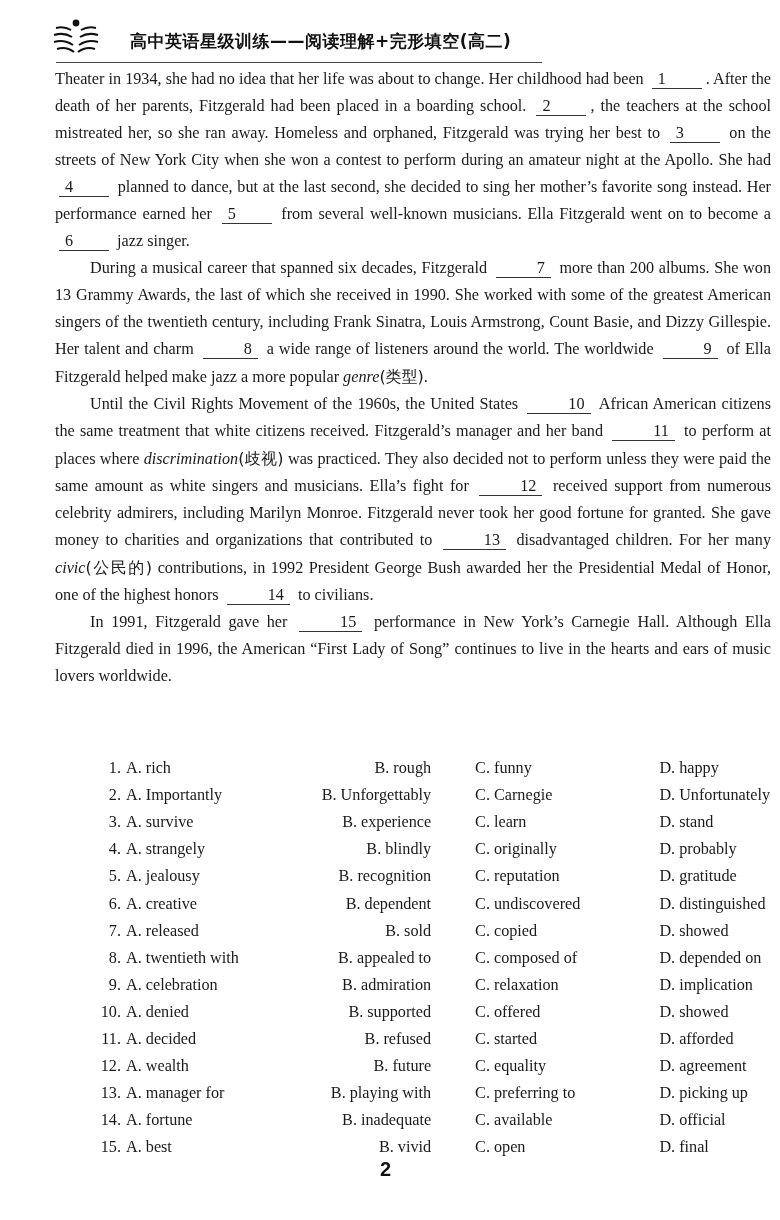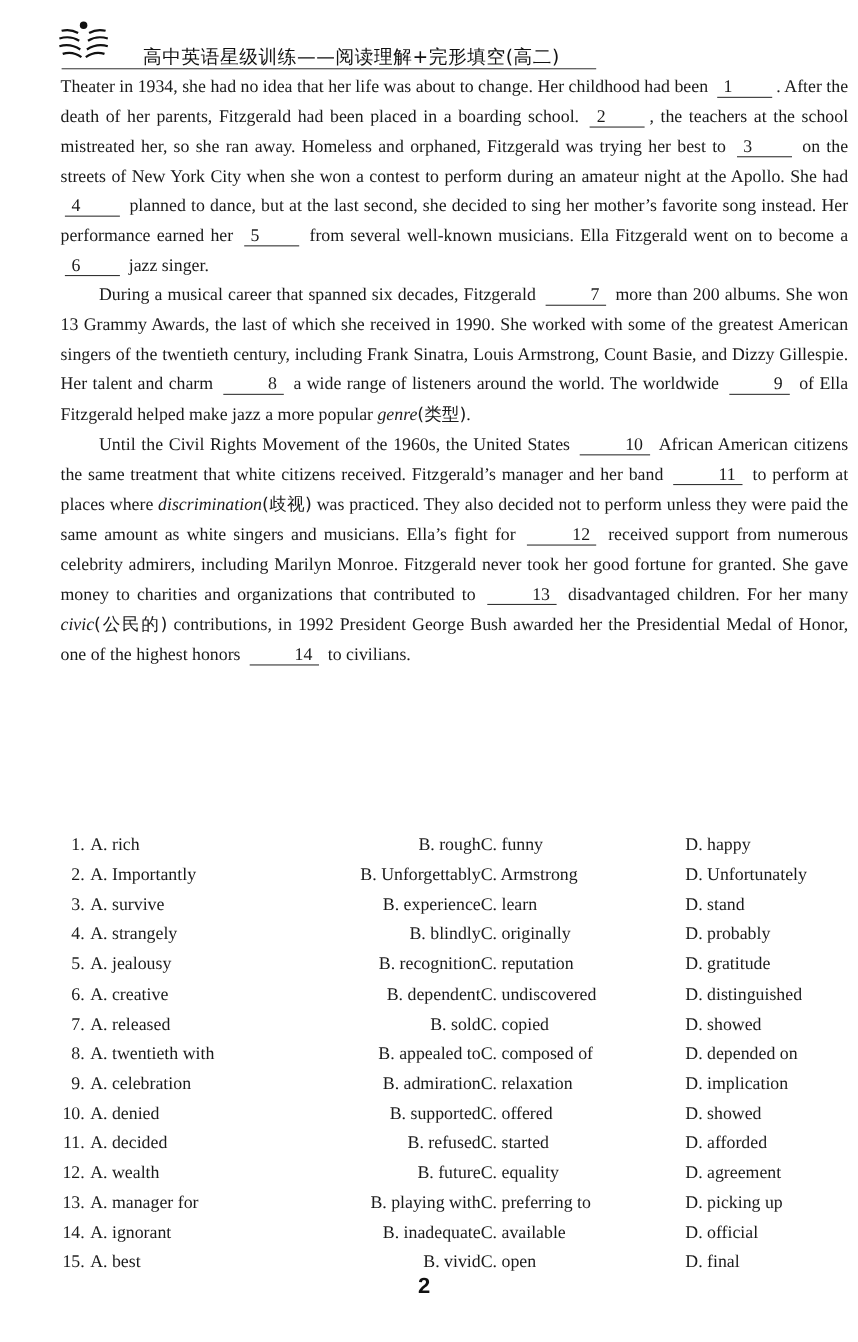--- a/index.html
+++ b/index.html
@@ -1,33 +1,33 @@
 <!DOCTYPE html>
 <html><head>
 <meta charset="utf-8">
 <style>
   * { margin: 0; padding: 0; box-sizing: border-box; }
   html, body { width: 780px; height: 1220px; background: #ffffff; overflow: hidden; }
   body { position: relative; font-family: "Liberation Serif", "DejaVu Serif", serif; color: #1a1a1a; }
 
   .header { position: absolute; left: 52px; top: 18px; width: 490px; height: 44px; }
   .logo { position: absolute; left: 0; top: 0; width: 48px; height: 42px; }
-  .header-title { position: absolute; left: 78px; top: 22px; font-family: "DejaVu Sans", sans-serif; font-weight: normal; font-size: 17px; letter-spacing: 0.5px; color: #111; white-space: nowrap; }
+  .header-title { position: absolute; left: 78px; top: 12px; font-family: "DejaVu Sans", sans-serif; font-weight: bold; font-size: 17px; letter-spacing: 0.5px; color: #111; white-space: nowrap; }
   .header-rule { position: absolute; left: 4px; top: 44px; width: 486px; height: 1px; background: #444; }
 
   .passage { position: absolute; left: 55px; top: 66px; width: 716px; font-size: 16.2px; line-height: 27px; text-align: justify; }
   .passage p { text-align: justify; text-align-last: left; }
   .passage p.indent { text-indent: 35px; }
   .blank { display: inline-block; min-width: 50px; text-align: center; border-bottom: 1px solid #333; line-height: 17px; padding: 0 6px; margin: 0 4px; }
   .passage em { font-style: italic; }
   .zh { font-family: "DejaVu Sans", sans-serif; font-size: 16px; }
 
   .options { position: absolute; left: 55px; top: 755px; width: 716px; font-size: 16.2px; }
   .opt-row { display: flex; height: 27.1px; align-items: center; }
-  .opt-cell { white-space: nowrap; }
+  .opt-cell { white-space: nowrap; margin-left: 44px; }
   .opt-a { width: 196px; }
   .opt-b { width: 186px; text-align: right; }
   .opt-c { width: 186px; }
   .opt-d { width: 148px; }
   .qnum { display: inline-block; width: 22px; text-align: right; margin-right: 5px; }
 
   .page-number { position: absolute; left: 380px; top: 1158px; font-family: "Liberation Sans", sans-serif; font-size: 20px; font-weight: bold; color: #111; }
 </style>
 </head>
 <body>
@@ -45,33 +45,34 @@
     <path d="M43 31 Q34 28 26 34" stroke="#111" stroke-width="2" fill="none"></path>
   </svg>
   <div class="header-title">高中英语星级训练——阅读理解+完形填空(高二)</div>
   <div class="header-rule"></div>
 </div>
 
 <div class="passage" id="passage">
     <p><span>Theater in 1934, she had no idea that her life was about to change. Her childhood had been </span><span class="blank">1</span><span>. After the death of her parents, Fitzgerald had been placed in a boarding school. </span><span class="blank">2</span><span>, the teachers at the school mistreated her, so she ran away. Homeless and orphaned, Fitzgerald was trying her best to </span><span class="blank">3</span><span> on the streets of New York City when she won a contest to perform during an amateur night at the Apollo. She had </span><span class="blank">4</span><span> planned to dance, but at the last second, she decided to sing her mother’s favorite song instead. Her performance earned her </span><span class="blank">5</span><span> from several well-known musicians. Ella Fitzgerald went on to become a </span><span class="blank">6</span><span> jazz singer.</span></p>
     <p class="indent"><span>During a musical career that spanned six decades, Fitzgerald </span><span class="blank">7</span><span> more than 200 albums. She won 13 Grammy Awards, the last of which she received in 1990. She worked with some of the greatest American singers of the twentieth century, including Frank Sinatra, Louis Armstrong, Count Basie, and Dizzy Gillespie. Her talent and charm </span><span class="blank">8</span><span> a wide range of listeners around the world. The worldwide </span><span class="blank">9</span><span> of Ella Fitzgerald helped make jazz a more popular </span><em>genre</em><span class="zh">(类型)</span><span>.</span></p>
     <p class="indent"><span>Until the Civil Rights Movement of the 1960s, the United States </span><span class="blank">10</span><span> African American citizens the same treatment that white citizens received. Fitzgerald’s manager and her band </span><span class="blank">11</span><span> to perform at places where </span><em>discrimination</em><span class="zh">(歧视)</span><span> was practiced. They also decided not to perform unless they were paid the same amount as white singers and musicians. Ella’s fight for </span><span class="blank">12</span><span> received support from numerous celebrity admirers, including Marilyn Monroe. Fitzgerald never took her good fortune for granted. She gave money to charities and organizations that contributed to </span><span class="blank">13</span><span> disadvantaged children. For her many </span><em>civic</em><span class="zh">(公民的)</span><span> contributions, in 1992 President George Bush awarded her the Presidential Medal of Honor, one of the highest honors </span><span class="blank">14</span><span> to civilians.</span></p>
+    <p class="indent"><span>In 1991, Fitzgerald gave her </span><span class="blank">15</span><span> performance in New York’s Carnegie Hall. Although Ella Fitzgerald died in 1996, the American “First Lady of Song” continues to live in the hearts and ears of music lovers worldwide.</span></p>
   </div>
 
 <div class="options" id="options">
     <div class="opt-row">
       <div class="opt-cell opt-a"><span class="qnum">1.</span><span>A. rich</span></div>
       <div class="opt-cell opt-b">B. rough</div>
       <div class="opt-cell opt-c">C. funny</div>
       <div class="opt-cell opt-d">D. happy</div>
     </div>
     <div class="opt-row">
       <div class="opt-cell opt-a"><span class="qnum">2.</span><span>A. Importantly</span></div>
       <div class="opt-cell opt-b">B. Unforgettably</div>
-      <div class="opt-cell opt-c">C. Armstrong</div>
+      <div class="opt-cell opt-c">C. Carnegie</div>
       <div class="opt-cell opt-d">D. Unfortunately</div>
     </div>
     <div class="opt-row">
       <div class="opt-cell opt-a"><span class="qnum">3.</span><span>A. survive</span></div>
       <div class="opt-cell opt-b">B. experience</div>
       <div class="opt-cell opt-c">C. learn</div>
       <div class="opt-cell opt-d">D. stand</div>
     </div>
     <div class="opt-row">
       <div class="opt-cell opt-a"><span class="qnum">4.</span><span>A. strangely</span></div>
@@ -127,21 +128,21 @@
       <div class="opt-cell opt-c">C. equality</div>
       <div class="opt-cell opt-d">D. agreement</div>
     </div>
     <div class="opt-row">
       <div class="opt-cell opt-a"><span class="qnum">13.</span><span>A. manager for</span></div>
       <div class="opt-cell opt-b">B. playing with</div>
       <div class="opt-cell opt-c">C. preferring to</div>
       <div class="opt-cell opt-d">D. picking up</div>
     </div>
     <div class="opt-row">
-      <div class="opt-cell opt-a"><span class="qnum">14.</span><span>A. ignorant</span></div>
+      <div class="opt-cell opt-a"><span class="qnum">14.</span><span>A. fortune</span></div>
       <div class="opt-cell opt-b">B. inadequate</div>
       <div class="opt-cell opt-c">C. available</div>
       <div class="opt-cell opt-d">D. official</div>
     </div>
     <div class="opt-row">
       <div class="opt-cell opt-a"><span class="qnum">15.</span><span>A. best</span></div>
       <div class="opt-cell opt-b">B. vivid</div>
       <div class="opt-cell opt-c">C. open</div>
       <div class="opt-cell opt-d">D. final</div>
     </div>

